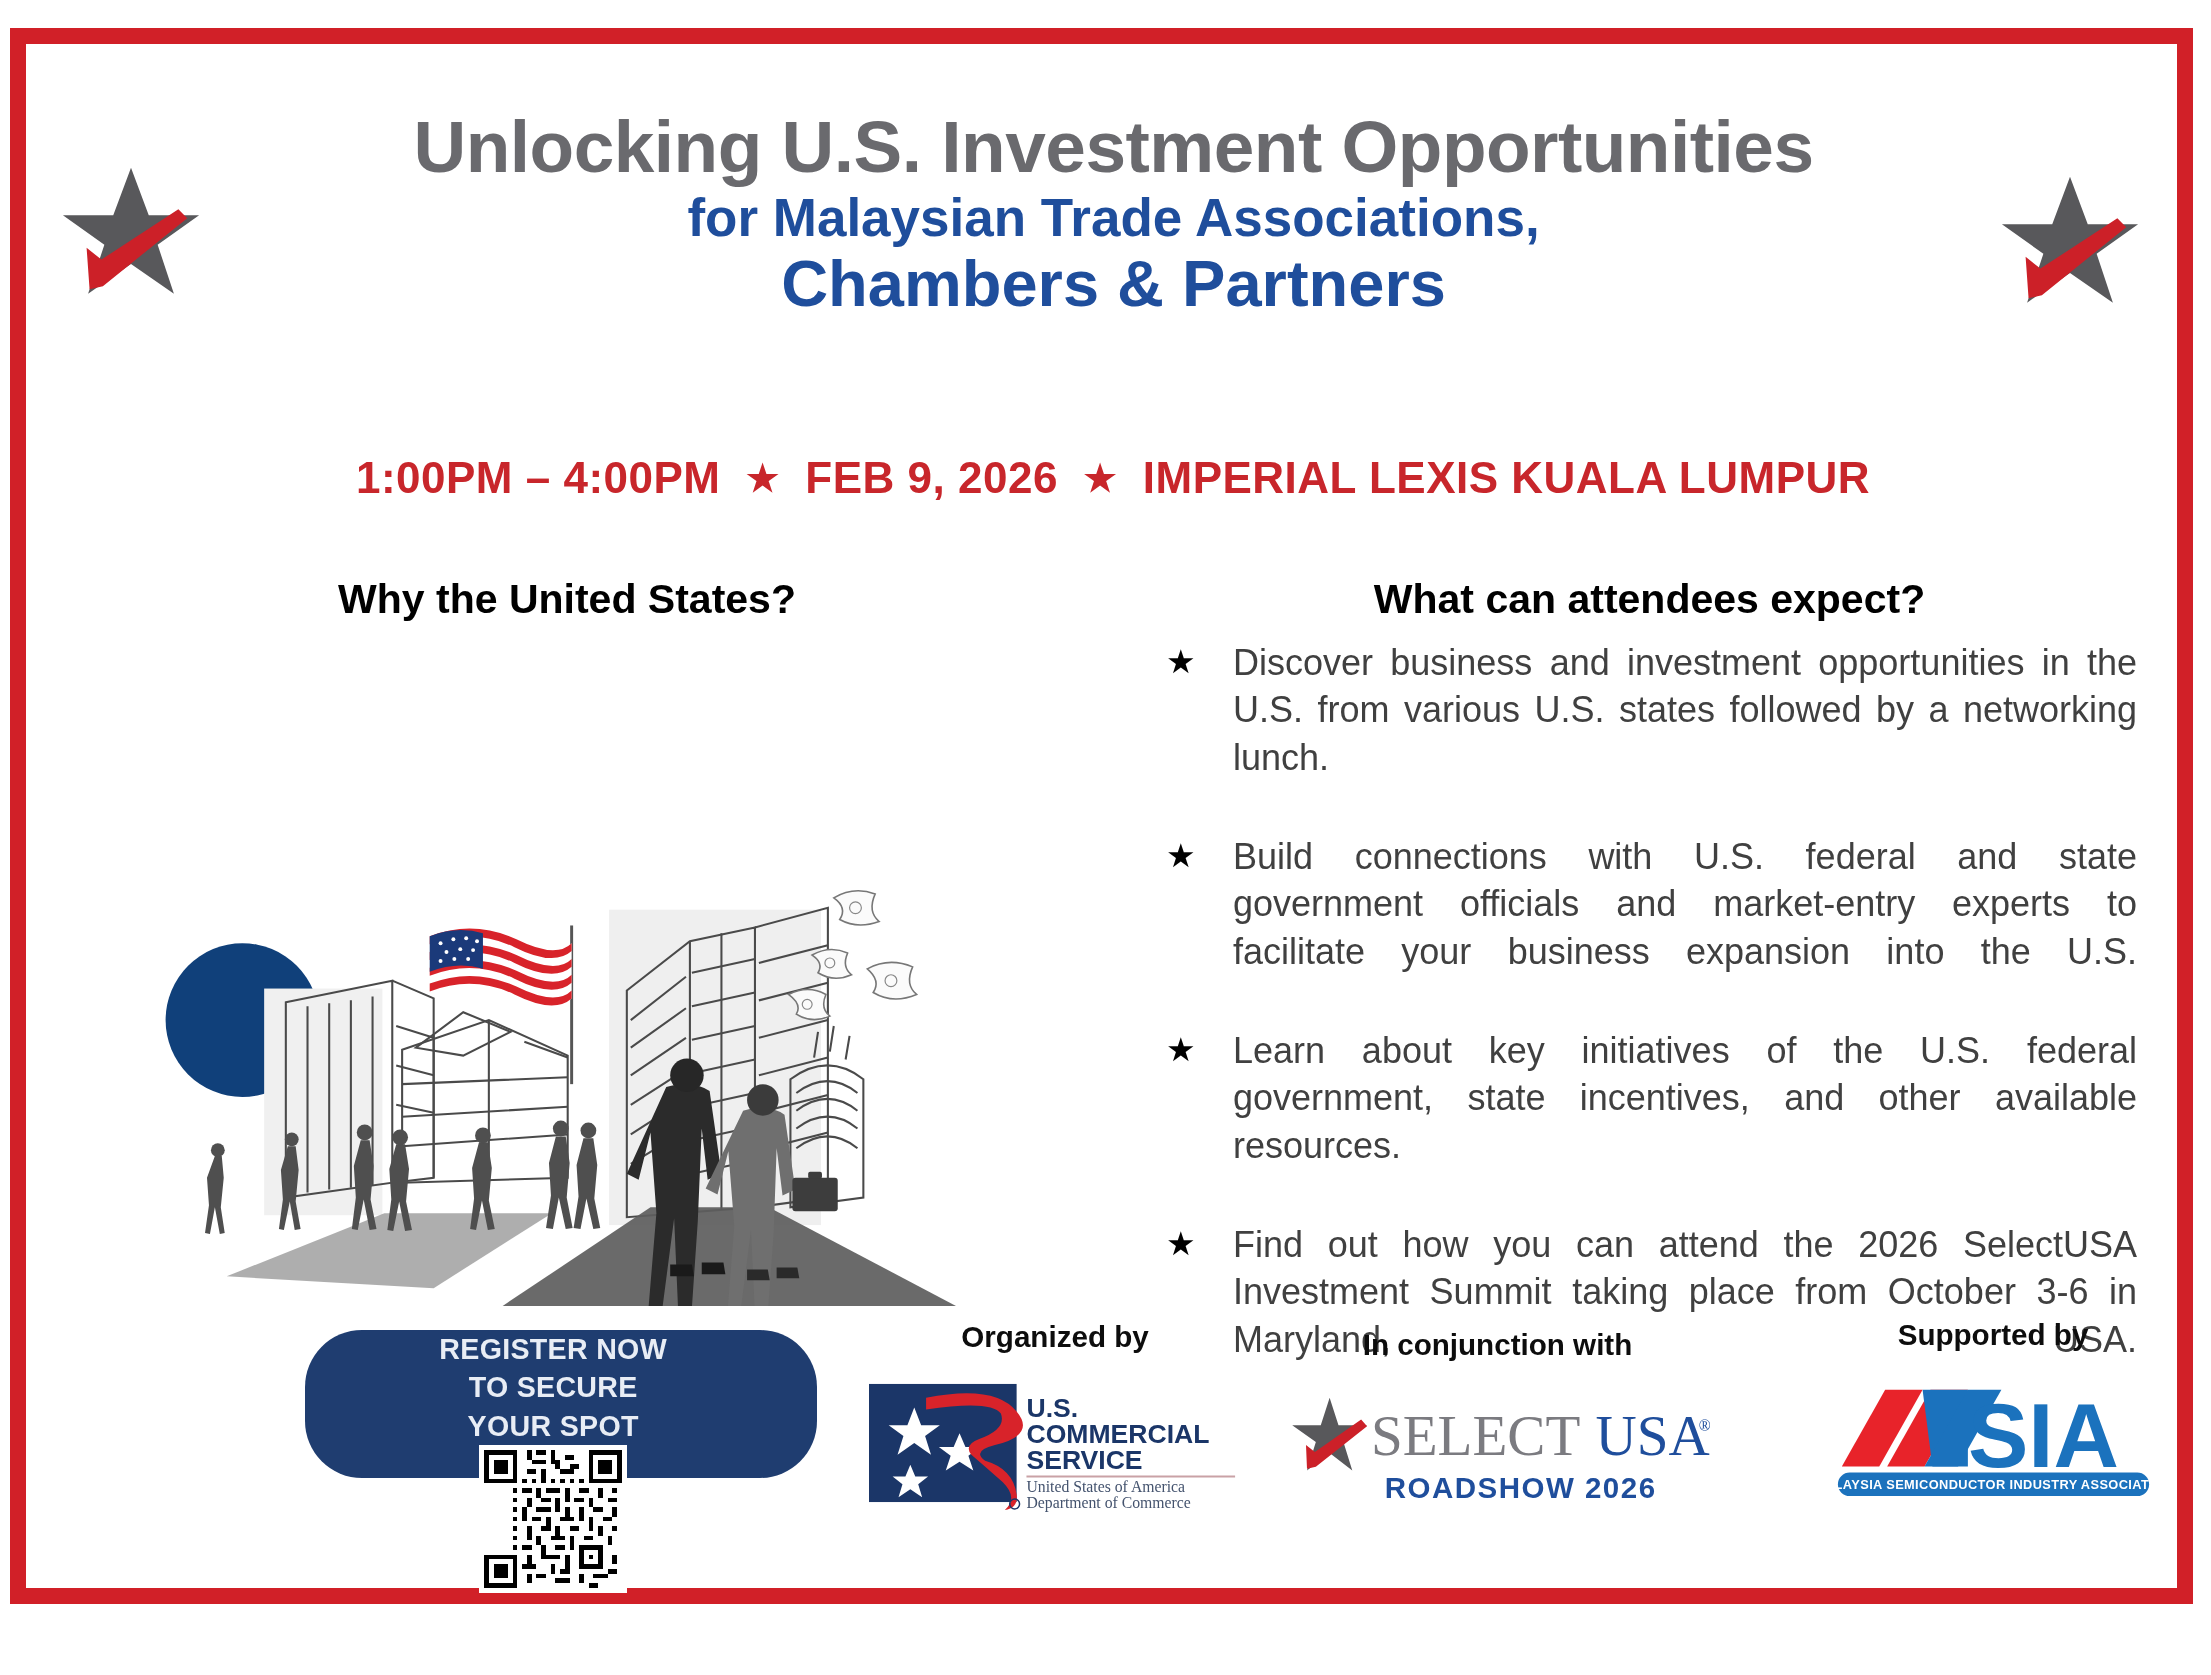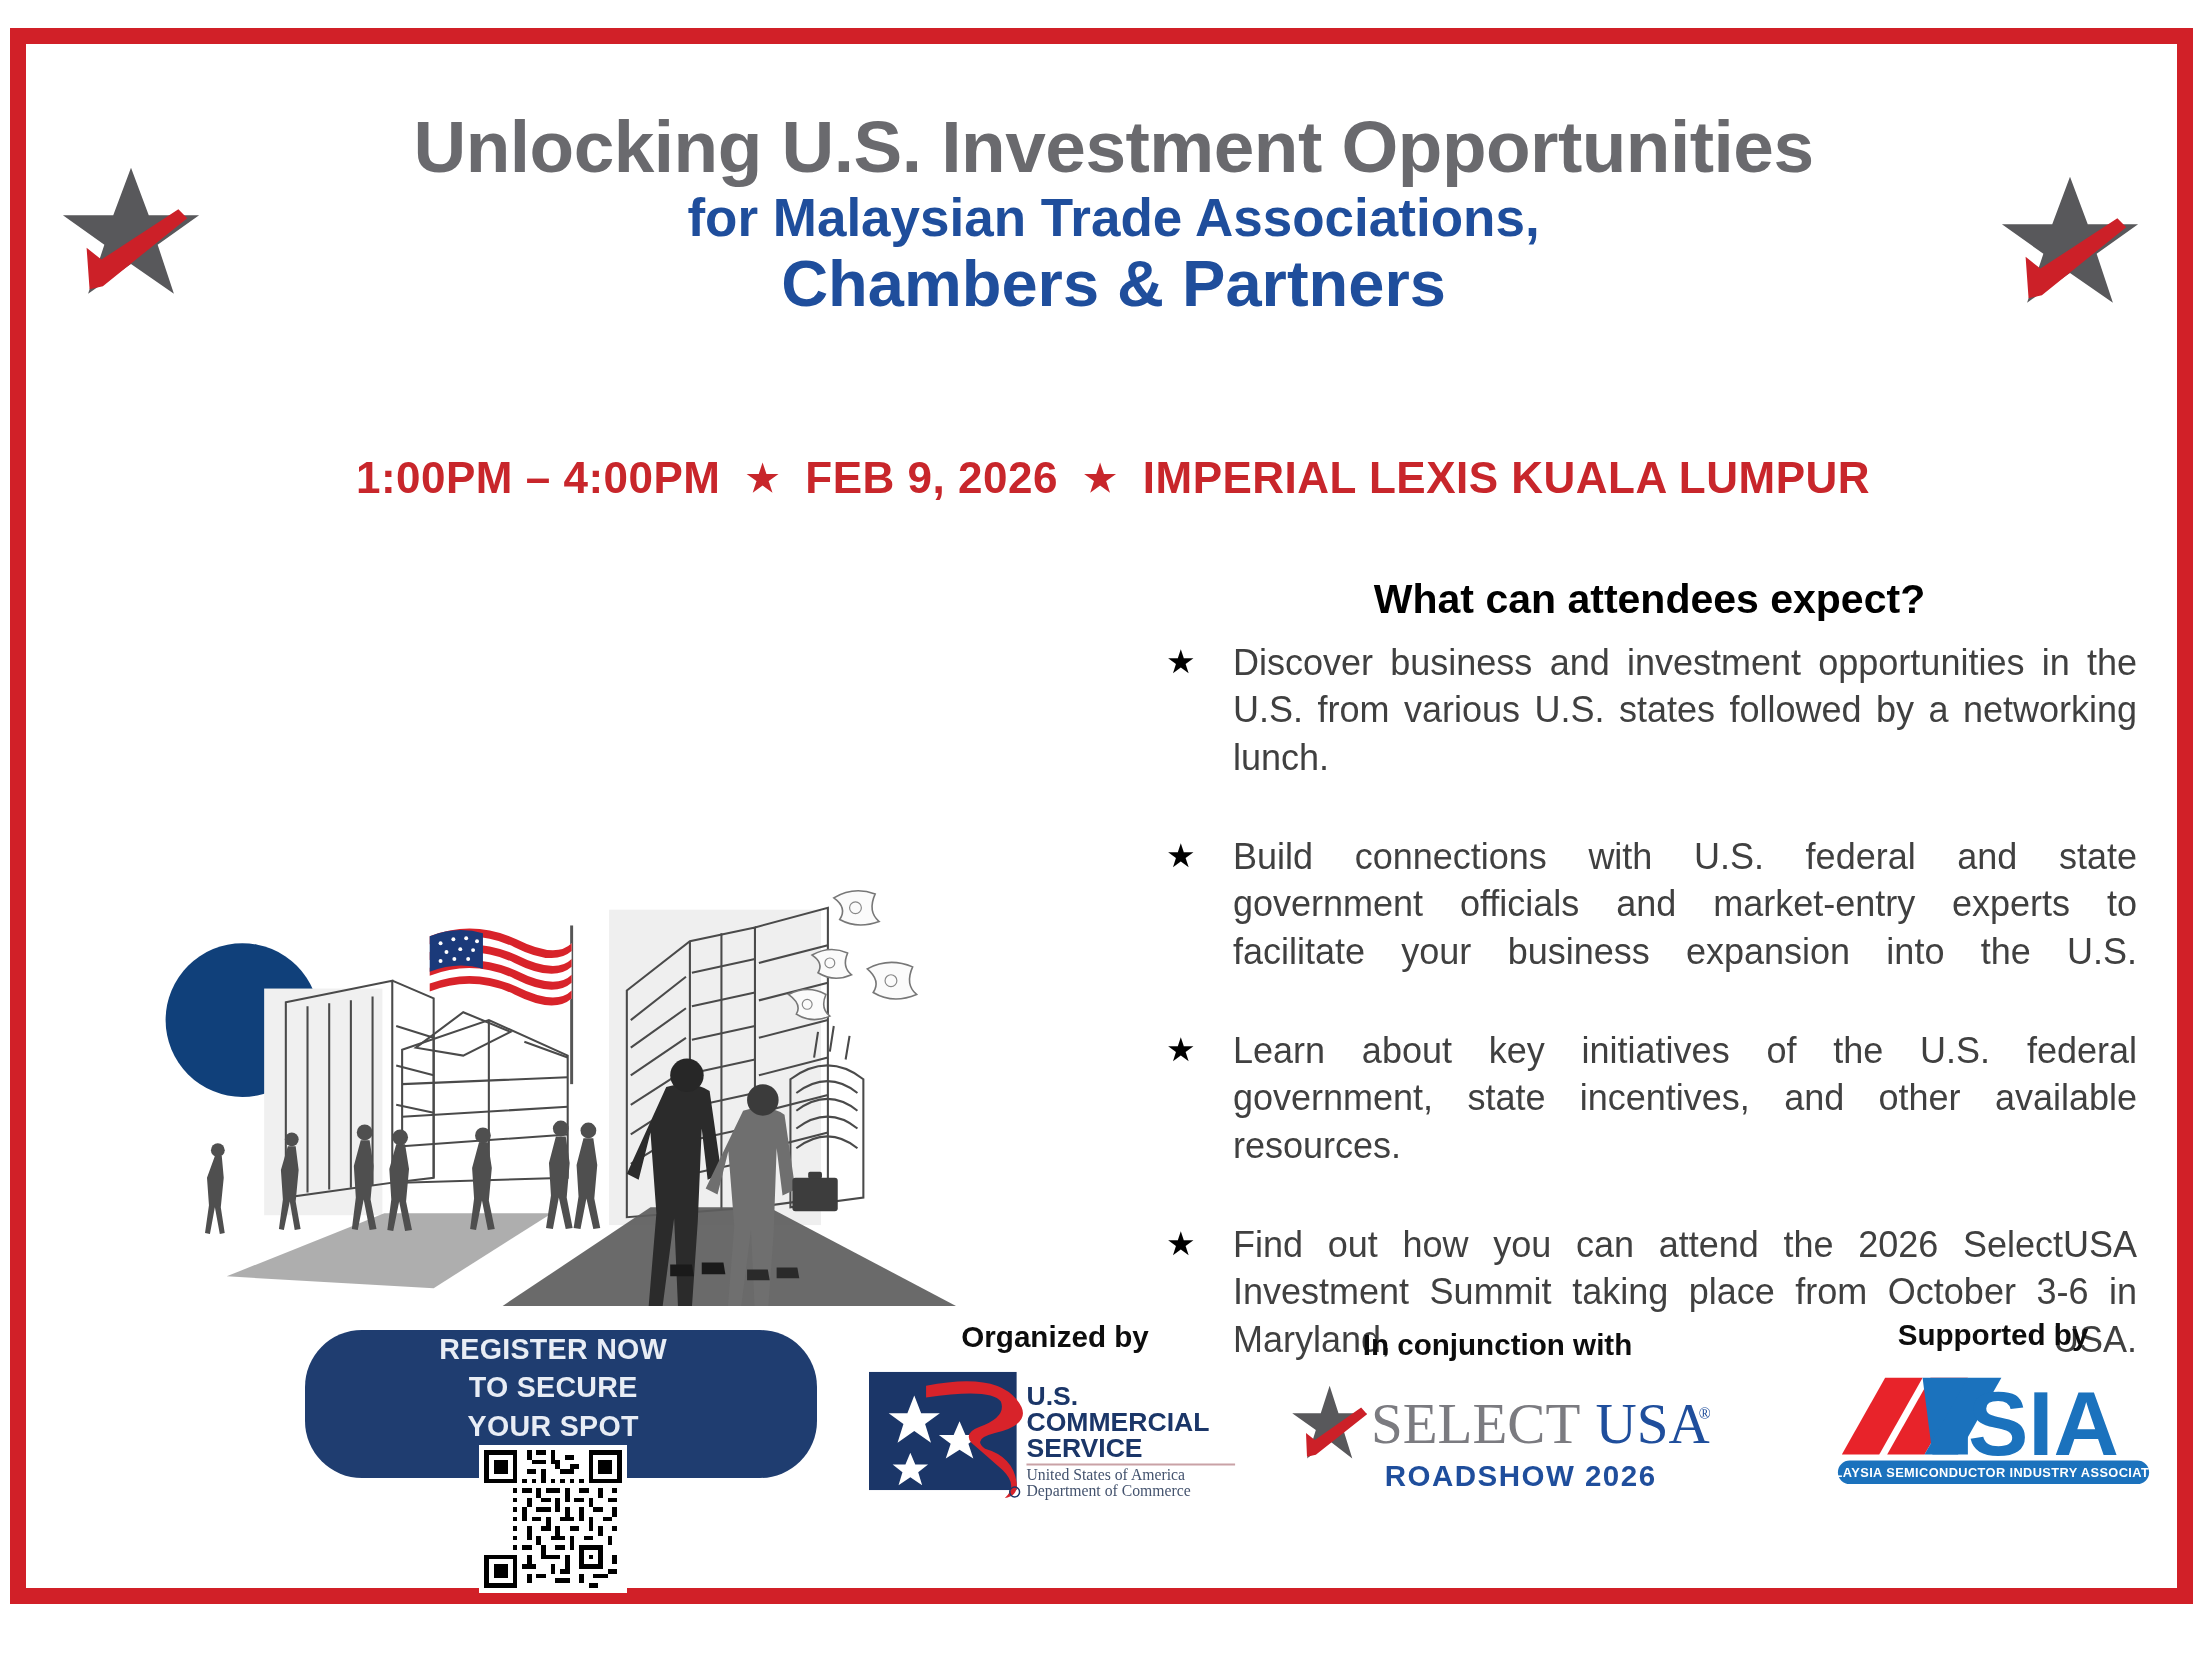--- a/index.html
+++ b/index.html
@@ -184,21 +184,21 @@
     background: #ffffff;
     padding: 4.9px;
   }
 
   
   .logo-slot { position: absolute; text-align: center; }
   .logo-label {
     font-size: 29.6px;
     font-weight: bold;
     color: #0d0d0d;
-    margin-bottom: 8px;
+    margin-bottom: 20px;
     white-space: nowrap;
   }
 
   .slot-organized    { left: 853px;  top: 1320px; width: 404px; }
   .slot-conjunction  { left: 1281px; top: 1328px; width: 433px; }
   .slot-supported    { left: 1811px; top: 1318px; width: 364px; }
 
   .logo-art { display: block; margin: 0 auto; }
 </style>
 </head>
@@ -226,20 +226,21 @@
     <div class="title-line1">Unlocking U.S. Investment Opportunities</div>
     <div class="title-line2">for Malaysian Trade Associations,</div>
     <div class="title-line3">Chambers &amp; Partners</div>
   </div>
 
   <div class="event-bar">
     <span>1:00PM – 4:00PM</span><span class="sep">★</span><span>FEB 9, 2026</span><span class="sep">★</span><span>IMPERIAL LEXIS KUALA LUMPUR</span>
   </div>
 
   <div class="col-left">
+    <div class="col-head">Why the United States?</div>
   </div>
 
   <div class="col-right">
     <div class="col-head">What can attendees expect?</div>
     <div class="bullets">
       <div class="bullet">
         <div class="bullet-star">★</div>
         <div class="bullet-text">Discover business and investment opportunities in the U.S. from various U.S. states followed by a networking lunch.</div>
       </div>
       <div class="bullet">

